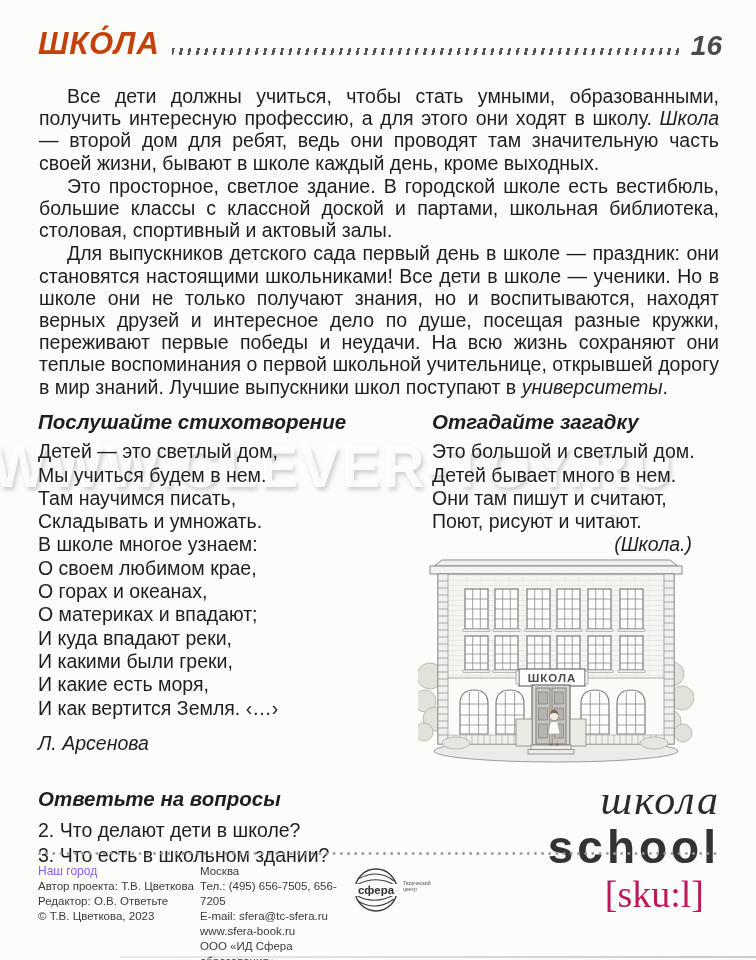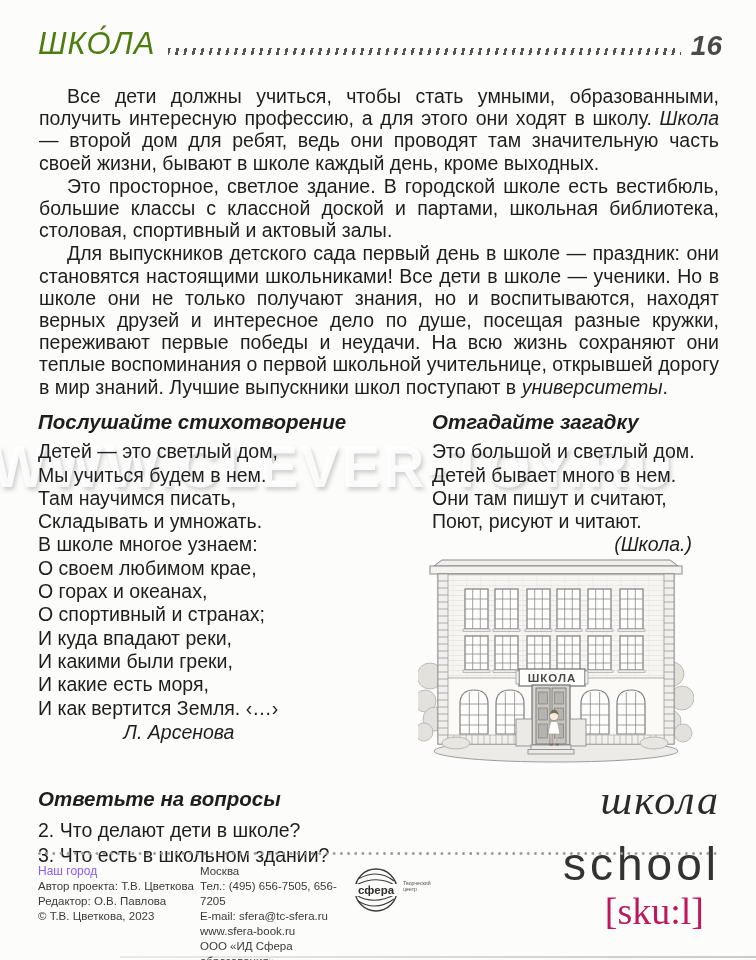--- a/index.html
+++ b/index.html
@@ -11,43 +11,43 @@
   
   .watermark{
     position:absolute; left:-8px; top:434px; width:800px;
     font-weight:bold; font-size:57px; letter-spacing:3px; white-space:nowrap;
     color:rgba(255,255,255,0.88);
     text-shadow:2px 3px 4px rgba(90,90,90,0.28), -1px -1px 1px rgba(255,255,255,0.9);
     z-index:0; user-select:none;
   }
   
   .header{position:absolute; left:38px; right:34px; top:26px; display:flex; align-items:flex-end; z-index:1;}
-  .title{font-style:italic; font-weight:normal; font-size:31px; letter-spacing:1px; color:#4d7c0f;}
+  .title{font-style:italic; font-weight:bold; font-size:31px; letter-spacing:1px; color:#c2410c;}
   .leader{flex:1; height:7px; margin:0 10px 7px 12px;
     background:repeating-linear-gradient(103deg,#555 0 2.6px, transparent 2.6px 8.2px);}
   .pagenum{font-style:italic; font-weight:bold; font-size:28px; color:#4a4a4a;}
   
   .intro{position:absolute; left:38px; width:682px; top:84px; font-size:19.5px; line-height:22.2px;
     text-align:justify; z-index:1;}
   .intro p{margin:1px; text-indent:28px;}
   .it{font-style:italic;}
   
   .subhead{font-style:italic; font-weight:bold; font-size:20.5px; margin:0 0 7px 0;}
   .poem{position:absolute; left:38px; top:410px; width:352px; font-size:19.5px; line-height:23.3px; z-index:1;}
-  .poem-author{font-style:italic; text-align:center; padding-right:70px; margin-top:1px;}
+  .poem-author{font-style:italic; text-align:left; padding-right:70px; margin-top:12px;}
   .riddle{position:absolute; left:432px; top:410px; width:288px; font-size:19.5px; line-height:23.3px; z-index:1;}
   .riddle-answer{font-style:italic; text-align:right; padding-right:28px;}
   
   .questions{position:absolute; left:38px; top:751px; width:370px; font-size:19.5px; line-height:24.4px; z-index:1;margin-top:36px;}
   
   .illustration{position:absolute; left:418px; top:556px; width:276px; height:208px; z-index:1;}
   
   .vocab{position:absolute; right:36px; top:778px; text-align:right; z-index:1; color:#2b2b2b;}
   .vocab-ru{font-family:"Liberation Serif", serif; font-style:italic; font-size:42px; line-height:44px; letter-spacing:2px;}
-  .vocab-en{font-size:46px; line-height:50px; letter-spacing:4px; font-weight:normal; color:#333;margin-top:17px;}
+  .vocab-en{font-size:46px; line-height:50px; letter-spacing:4px; font-weight:bold; color:#333;}
   .vocab-tr{font-family:"Liberation Serif", serif; font-size:38px; line-height:44px; padding-right:16px; color:#be185d;}
   
   .footer{position:absolute; left:38px; right:38px; top:852px; z-index:1;}
   .dotline{height:3px; width:100%;
     background-image:radial-gradient(circle at 1.5px 1.5px, #9a9a9a 1.15px, transparent 1.6px);
     background-size:7.2px 3px; background-repeat:repeat-x;}
   .footer-cols{display:flex; margin-top:9px; font-size:11.5px; line-height:15px; color:#3a3a3a;}
   .fcol1{width:162px;}
   .fcol2{width:152px;}
   .fbold{font-weight:normal; font-size:12px; color:#8b5cf6;}
@@ -77,21 +77,21 @@
 
   <div class="poem">
     <div class="subhead">Послушайте стихотворение</div>
     <div>Детей — это светлый дом,</div>
     <div>Мы учиться будем в нем.</div>
     <div>Там научимся писать,</div>
     <div>Складывать и умножать.</div>
     <div>В школе многое узнаем:</div>
     <div>О своем любимом крае,</div>
     <div>О горах и океанах,</div>
-    <div>О спортивный и странах;</div>
+    <div>О материках и впадают;</div>
     <div>И куда впадают реки,</div>
     <div>И какими были греки,</div>
     <div>И какие есть моря,</div>
     <div>И как вертится Земля. ‹…›</div>
     <div class="poem-author">Л. Арсенова</div>
   </div>
 
   <div class="riddle">
     <div class="subhead">Отгадайте загадку</div>
     <div>Это большой и светлый дом.</div>
@@ -254,21 +254,21 @@
     <div class="vocab-en">school</div>
     <div class="vocab-tr">[sku:l]</div>
   </div>
 
   <div class="footer">
     <div class="dotline"></div>
     <div class="footer-cols">
       <div class="fcol1">
         <div class="fbold">Наш город</div>
         <div>Автор проекта: Т.В. Цветкова</div>
-        <div>Редактор: О.В. Павлова</div>
+        <div>Редактор: О.В. Ответьте</div>
         <div>© Т.В. Цветкова, 2023</div>
       </div>
       <div class="fcol2">
         <div>Москва</div>
         <div>Тел.: (495) 656-7505, 656-7205</div>
         <div>E-mail: sfera@tc-sfera.ru</div>
         <div>www.sfera-book.ru</div>
         <div>ООО «ИД Сфера образования»</div>
       </div>
       <div class="flogo">

